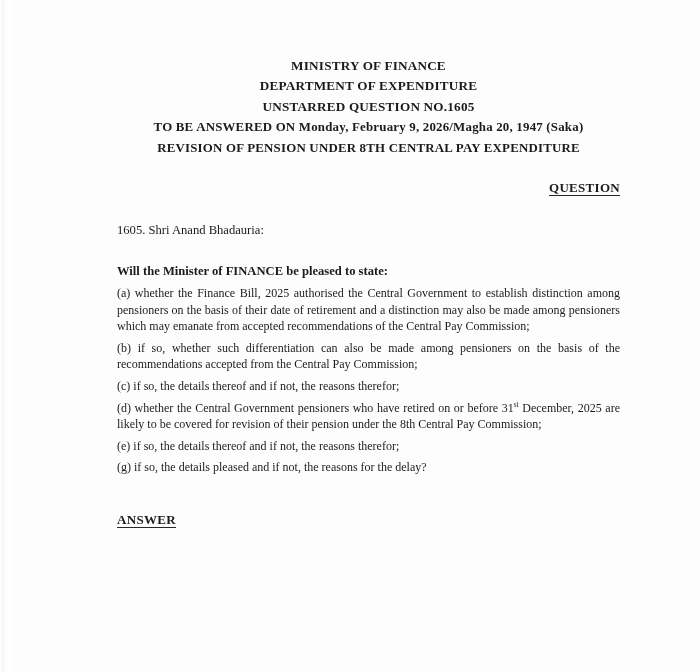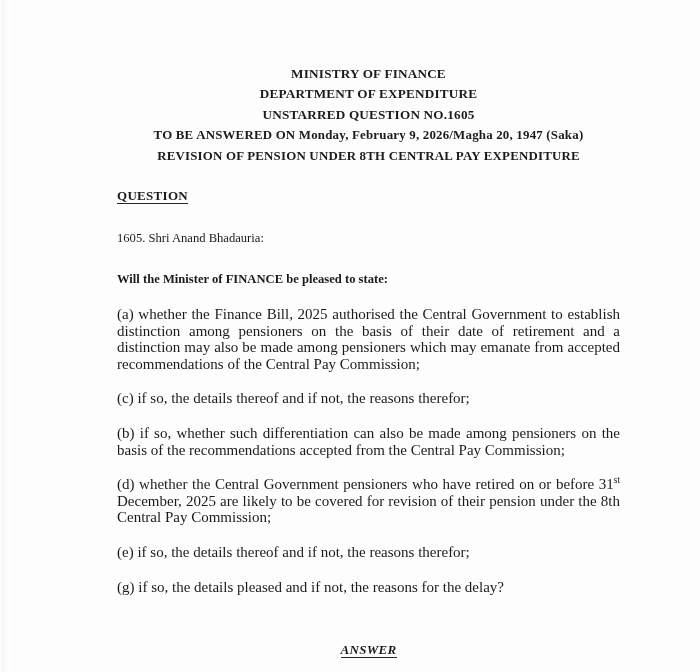--- a/index.html
+++ b/index.html
@@ -33,21 +33,21 @@
     height: 672px;
     background: linear-gradient(to right,
                 #f4f4f4 0%, #fbfbfb 30%, #ffffff 70%, #ffffff 100%);
     opacity: 0.9;
     pointer-events: none;
   }
 
   .content {
     position: absolute;
     left: 117px;
-    top: 8px;
+    top: 0;
     width: 503px;
   }
 
   
   .title-block {
     padding-top: 56px;
     text-align: center;
   }
   .title-line {
     font-weight: bold;
@@ -56,21 +56,21 @@
     letter-spacing: 0.2px;
     white-space: nowrap;
   }
   .title-line.wide {
     font-size: 12.9px;
     text-align: center;
   }
 
   
   .section-heading {
-    text-align: left;
+    text-align: right;
     font-weight: bold;
     font-size: 13px;
     letter-spacing: 0.3px;
   }
   .section-heading span {
     border-bottom: 1.3px solid #262626;
     padding-bottom: 0px;
   }
   .question-heading { margin-top: 22px; }
 
@@ -80,37 +80,36 @@
     font-size: 12.6px;
     line-height: 17px;
   }
   .lead-in {
     margin-top: 24px;
     font-weight: bold;
     font-size: 12.6px;
     line-height: 17px;
   }
   .clause {
-    margin-top: 18px;
-    font-size: 15px;
+    margin-top: 5px;
+    font-size: 12px;
     line-height: 16.6px;
     text-align: justify;
     text-justify: inter-word;
   }
   .clause sup {
     font-size: 0.62em;
     vertical-align: super;
     line-height: 0;
   }
 
   
   .answer-block {
-    margin-top: 47px;
-    text-align: center;
-    font-style: italic;
+    margin-top: 36px;
+    text-align: left;
   }
   .answer-heading {
     font-weight: bold;
     font-size: 13px;
     letter-spacing: 0.3px;
   }
   .answer-heading span {
     border-bottom: 1.3px solid #262626;
   }
 </style>
@@ -134,23 +133,23 @@
     <div class="section-heading question-heading">
       <span>QUESTION</span>
     </div>
 
     <div class="asker">1605. Shri Anand Bhadauria:</div>
 
     <div class="lead-in">Will the Minister of FINANCE be pleased to state:</div>
 
     <div class="clause">(a) whether the Finance Bill, 2025 authorised the Central Government to establish distinction among pensioners on the basis of their date of retirement and a distinction may also be made among pensioners which may emanate from accepted recommendations of the Central Pay Commission;</div>
 
+    <div class="clause">(b) if so, whether such differentiation can also be made among pensioners on the basis of the recommendations accepted from the Central Pay Commission;</div>
+
     <div class="clause">(c) if so, the details thereof and if not, the reasons therefor;</div>
-
-    <div class="clause">(b) if so, whether such differentiation can also be made among pensioners on the basis of the recommendations accepted from the Central Pay Commission;</div>
 
     <div class="clause"><span>(d) whether the Central Government pensioners who have retired on or before 31</span><sup>st</sup><span> December, 2025 are likely to be covered for revision of their pension under the 8th Central Pay Commission;</span></div>
 
     <div class="clause">(e) if so, the details thereof and if not, the reasons therefor;</div>
 
 
     <div class="clause">(g) if so, the details pleased and if not, the reasons for the delay?</div>
 
     <div class="answer-block">
       <div class="answer-heading">

